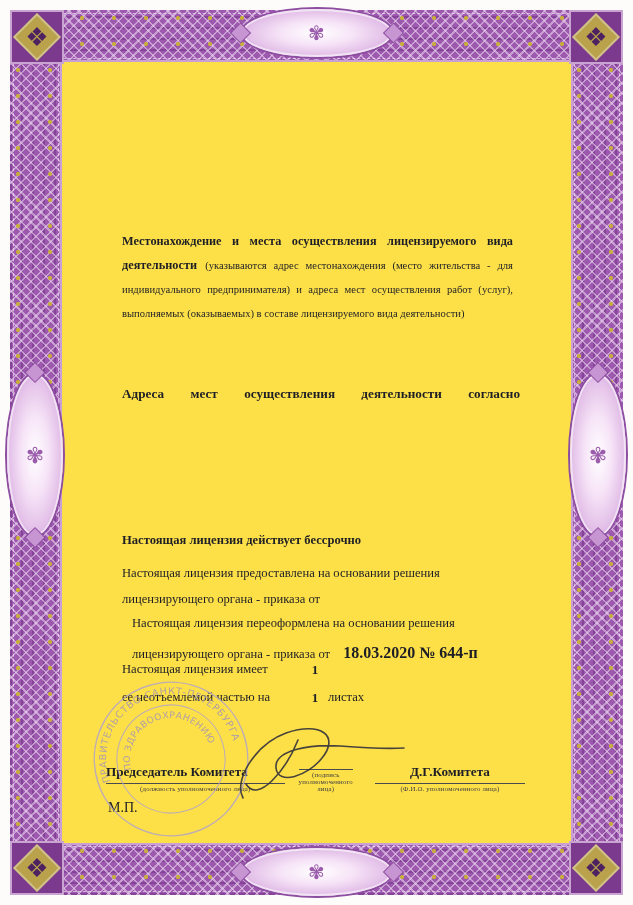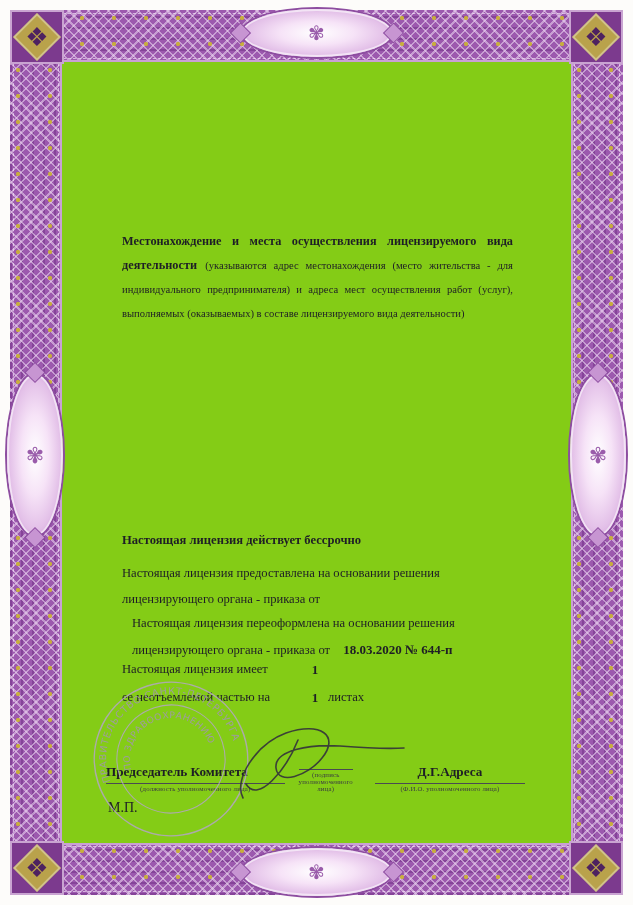--- a/index.html
+++ b/index.html
@@ -57,35 +57,35 @@
   .med-h{width:150px;height:48px;}
   .med-h .glyph{font-size:20px;}
   .med-h::before{left:-8px;top:50%;transform:translateY(-50%) rotate(45deg);}
   .med-h::after{right:-8px;top:50%;transform:translateY(-50%) rotate(45deg);}
   .med-left{left:7px;top:374px;}
   .med-right{right:7px;top:374px;}
   .med-top{top:9px;left:50%;transform:translateX(-50%);}
   .med-bottom{bottom:9px;left:50%;transform:translateX(-50%);}
   
   .content{
-    position:absolute;inset:62px;background:#84cc16;
+    position:absolute;inset:62px;background:#fde047;
     box-shadow:0 0 0 2px #c9a0d4;
   }
   .abs{position:absolute;}
   .para1{top:166px;left:60px;right:58px;text-align:justify;line-height:1.5;}
   .para1 .main{font-weight:bold;font-size:12.3px;}
   .para1 .small{font-size:10.6px;}
   .address{top:237px;left:30px;right:30px;text-align:center;font-weight:bold;font-size:15px;line-height:1.55;}
   .addr-note{top:320px;left:60px;width:398px;font-weight:bold;font-size:13.2px;line-height:1.8;}
   .addr-note .jline{text-align:justify;text-align-last:justify;}
   .validity{top:471px;left:60px;font-weight:bold;font-size:12.6px;}
   .bodytxt{font-size:12.6px;line-height:2.1;}
   .granted{top:498px;left:60px;right:58px;}
   .reissued{top:548px;left:60px;right:58px;margin-left:10px;}
-  .date{font-weight:bold;font-size:13px;margin-left:10px;white-space:nowrap;}
+  .date{font-weight:bold;font-size:16px;margin-left:10px;white-space:nowrap;}
   .attach{top:594px;left:60px;right:40px;font-size:12.6px;line-height:2.15;}
   .attach .row{display:flex;align-items:center;}
   .attach .cell-l{width:180px;}
   .attach .cell-n{width:26px;text-align:center;font-weight:bold;font-size:13px;}
   .attach .cell-r{flex:1;}
   
   .sign-row{top:686px;left:44px;right:46px;display:flex;align-items:flex-end;}
   .sign-col{display:flex;flex-direction:column;justify-content:flex-end;}
   .sign-col .line{border-top:1px solid #4a4a52;margin-top:3px;}
   .caption{font-size:6.8px;text-align:center;color:#3a3a42;letter-spacing:.2px;margin-top:1px;}
@@ -138,20 +138,21 @@
 
   <div class="content">
 
     <div class="abs para1">
       <span class="main">Местонахождение и места осуществления лицензируемого вида деятельности</span>
       <span class="small">(указываются адрес местонахождения (место жительства - для индивидуального предпринимателя) и адреса мест осуществления работ (услуг), выполняемых (оказываемых) в составе лицензируемого вида деятельности)</span>
     </div>
 
 
     <div class="abs addr-note">
+      <div class="jline">Адреса мест осуществления деятельности согласно</div>
     </div>
 
     <div class="abs validity">Настоящая лицензия  действует бессрочно</div>
 
     <div class="abs granted bodytxt">
       <div>Настоящая лицензия предоставлена на основании решения</div>
       <div>лицензирующего органа -   приказа от</div>
     </div>
 
     <div class="abs reissued bodytxt">
@@ -179,21 +180,21 @@
         <div class="txt">Председатель  Комитета</div>
         <div class="line"></div>
         <div class="caption">(должность уполномоченного лица)</div>
       </div>
       <div class="sign-col col-sig">
         <div class="spacer"></div>
         <div class="line"></div>
         <div class="caption">(подпись уполномоченного лица)</div>
       </div>
       <div class="sign-col col-name">
-        <div class="txt">Д.Г.Адреса</div>
+        <div class="txt">Д.Г.Комитета</div>
         <div class="line"></div>
         <div class="caption">(Ф.И.О. уполномоченного лица)</div>
       </div>
     </div>
 
     <div class="abs mp">М.П.</div>
 
     <svg class="abs stamp" viewBox="0 0 150 150">
       <circle cx="75" cy="75" r="71" fill="none" stroke="#b4a5c6" stroke-width="1.4"></circle>
       <circle cx="75" cy="75" r="50" fill="none" stroke="#b4a5c6" stroke-width="1"></circle>

